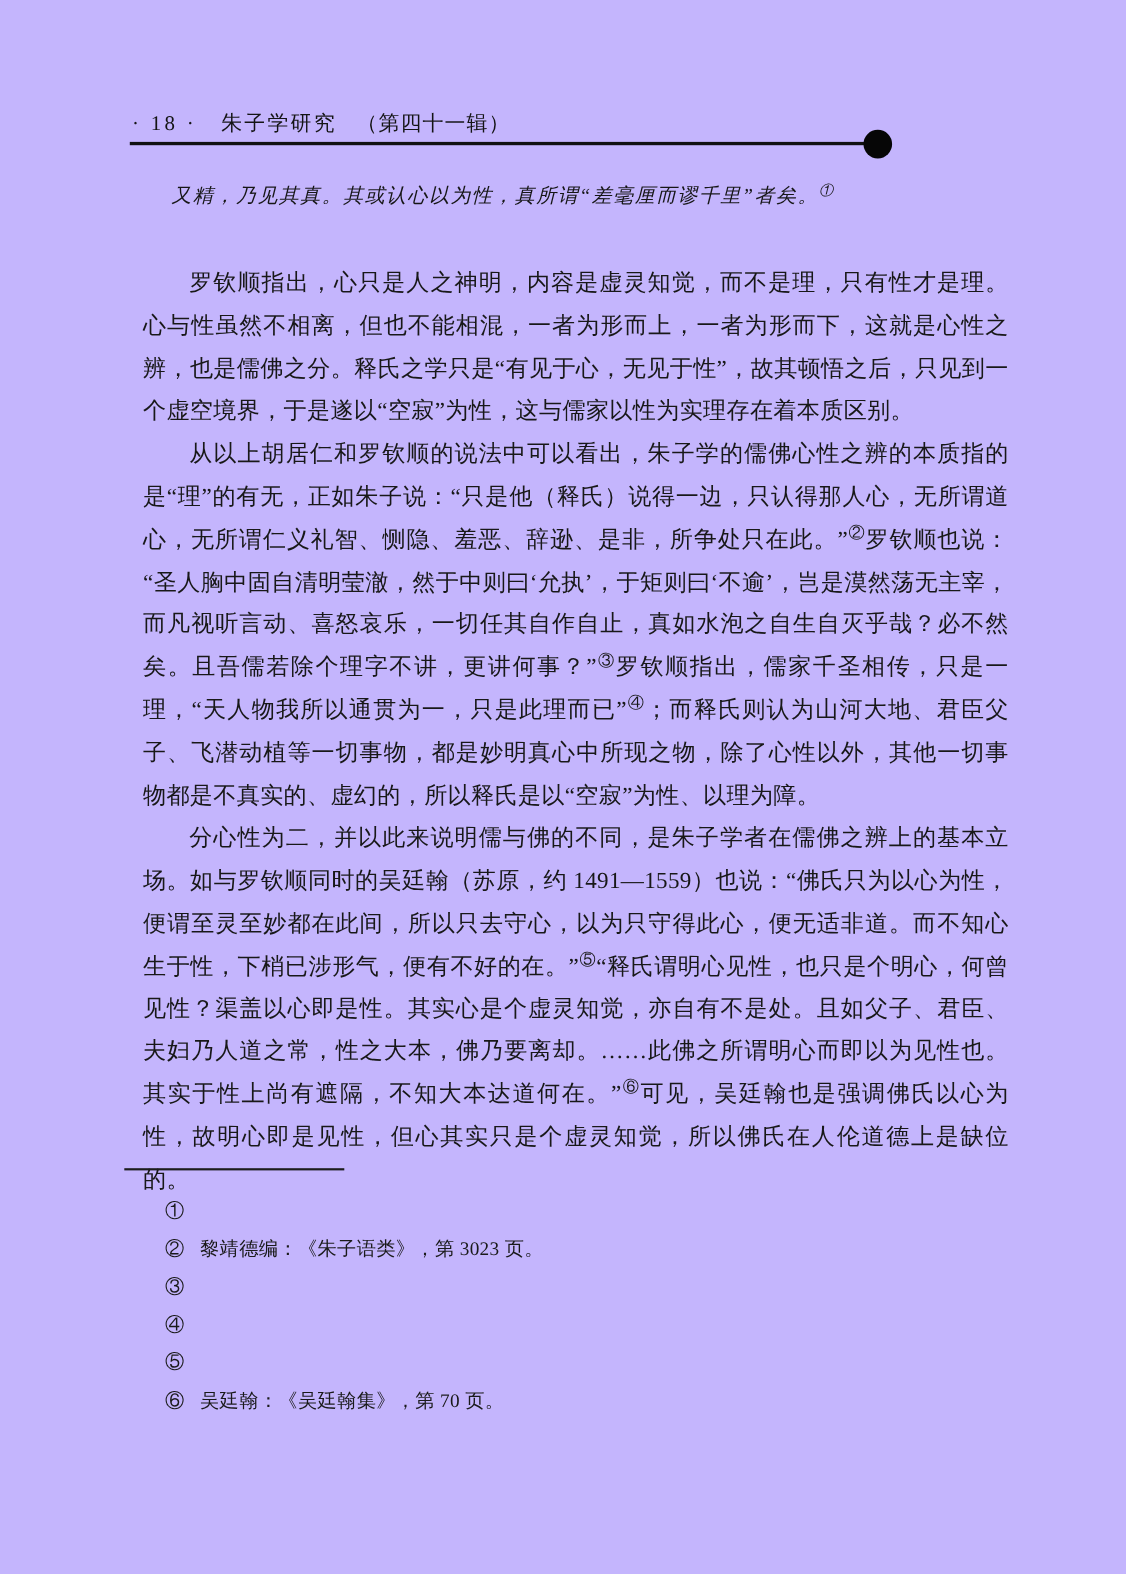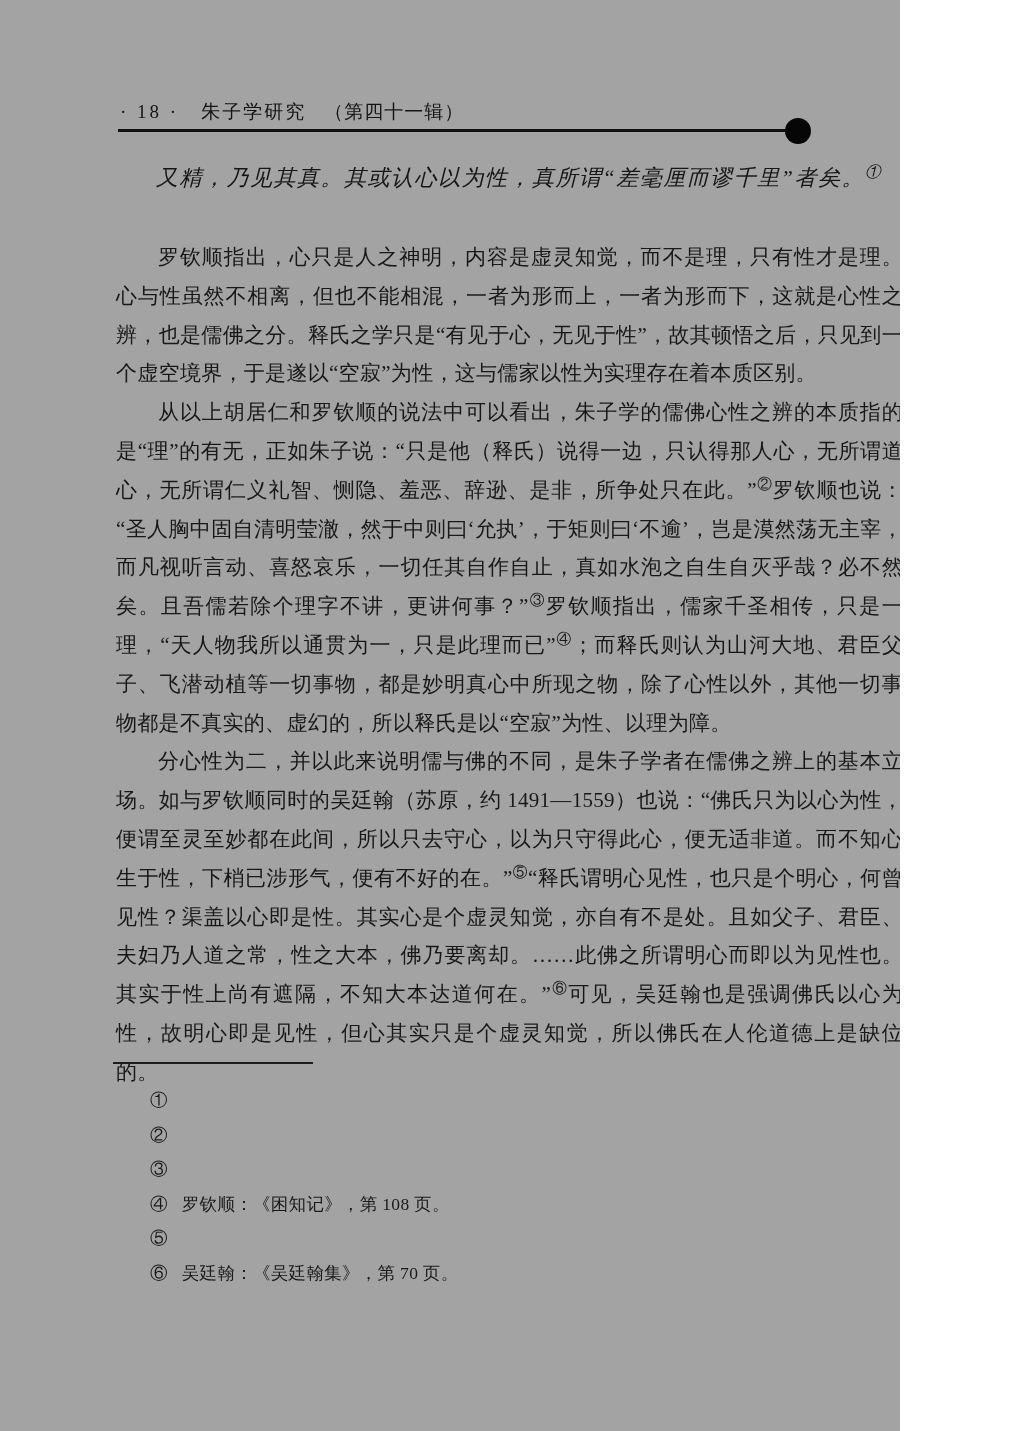--- a/index.html
+++ b/index.html
@@ -2,23 +2,23 @@
 <html lang="zh"><head>
 <meta charset="utf-8">
 <style>
   html, body {
     margin: 0;
     padding: 0;
     background: #ffffff;
   }
   .page {
     position: relative;
-    width: 900px;
+    width: 1024px;
     height: 1431px;
-    background: #a3a3a3;
+    background: #c4b5fd;
     color: #1b1b1b;
     font-family: "Liberation Serif", "DejaVu Serif", serif;
     overflow: hidden;
   }
 
   
   .header-text {
     position: absolute;
     top: 99px;
     left: 120px;
@@ -48,33 +48,33 @@
     background: #060606;
   }
 
   
   .quote {
     position: absolute;
     top: 161px;
     left: 118px;
     width: 800px;
     margin: 0;
-    font-size: 22px;
+    font-size: 18px;
     line-height: 34px;
     font-style: italic;              
     letter-spacing: 1.5px;
     text-indent: 38px;
     color: #161616;
   }
 
   
   .body-text {
     position: absolute;
     top: 238px;
-    left: 116px;
+    left: 130px;
     width: 787px;
   }
   .body-text p {
     margin: 0;
     font-size: 21px;
     line-height: 38.8px;
     letter-spacing: 0.3px;
     text-align: justify;
     text-justify: inter-ideograph;
     text-indent: 2em;
@@ -134,27 +134,27 @@
     <p>分心性为二，并以此来说明儒与佛的不同，是朱子学者在儒佛之辨上的基本立场。如与罗钦顺同时的吴廷翰（苏原，约 1491—1559）也说：“佛氏只为以心为性，便谓至灵至妙都在此间，所以只去守心，以为只守得此心，便无适非道。而不知心生于性，下梢已涉形气，便有不好的在。”<sup class="fnref">⑤</sup>“释氏谓明心见性，也只是个明心，何曾见性？渠盖以心即是性。其实心是个虚灵知觉，亦自有不是处。且如父子、君臣、夫妇乃人道之常，性之大本，佛乃要离却。……此佛之所谓明心而即以为见性也。其实于性上尚有遮隔，不知大本达道何在。”<sup class="fnref">⑥</sup>可见，吴廷翰也是强调佛氏以心为性，故明心即是见性，但心其实只是个虚灵知觉，所以佛氏在人伦道德上是缺位的。</p>
   </div>
 
   <div class="footnote-sep"></div>
   <div class="footnotes">
     <div class="footnote">
       <span class="fn-marker">①</span>
     </div>
     <div class="footnote">
       <span class="fn-marker">②</span>
+      <span class="fn-text">黎靖德编：《朱子语类》，第 3023 页。</span>
     </div>
     <div class="footnote">
       <span class="fn-marker">③</span>
     </div>
     <div class="footnote">
       <span class="fn-marker">④</span>
-      <span class="fn-text">罗钦顺：《困知记》，第 108 页。</span>
     </div>
     <div class="footnote">
       <span class="fn-marker">⑤</span>
     </div>
     <div class="footnote">
       <span class="fn-marker">⑥</span>
       <span class="fn-text">吴廷翰：《吴廷翰集》，第 70 页。</span>
     </div>
   </div>
 

